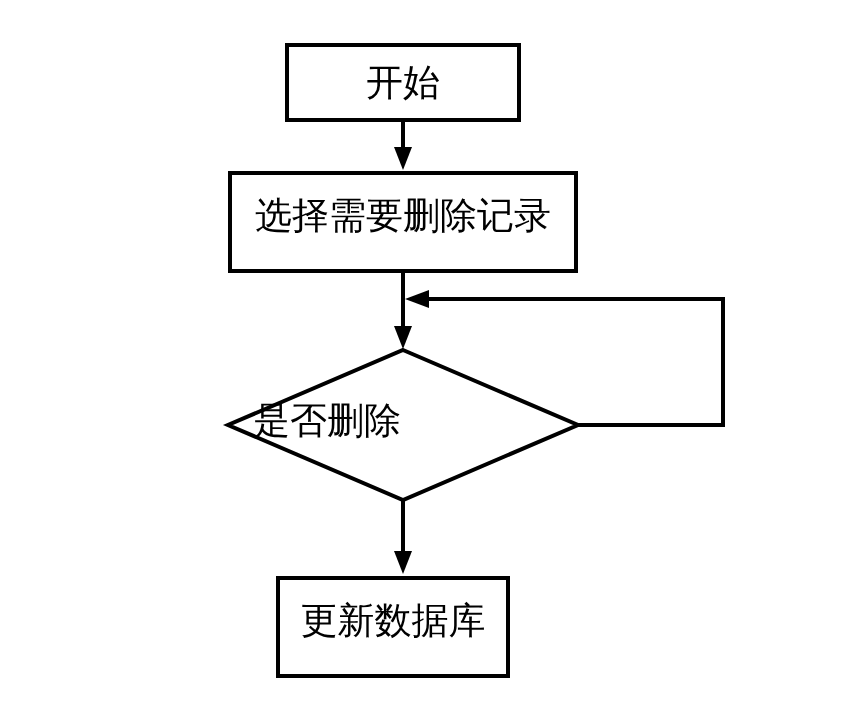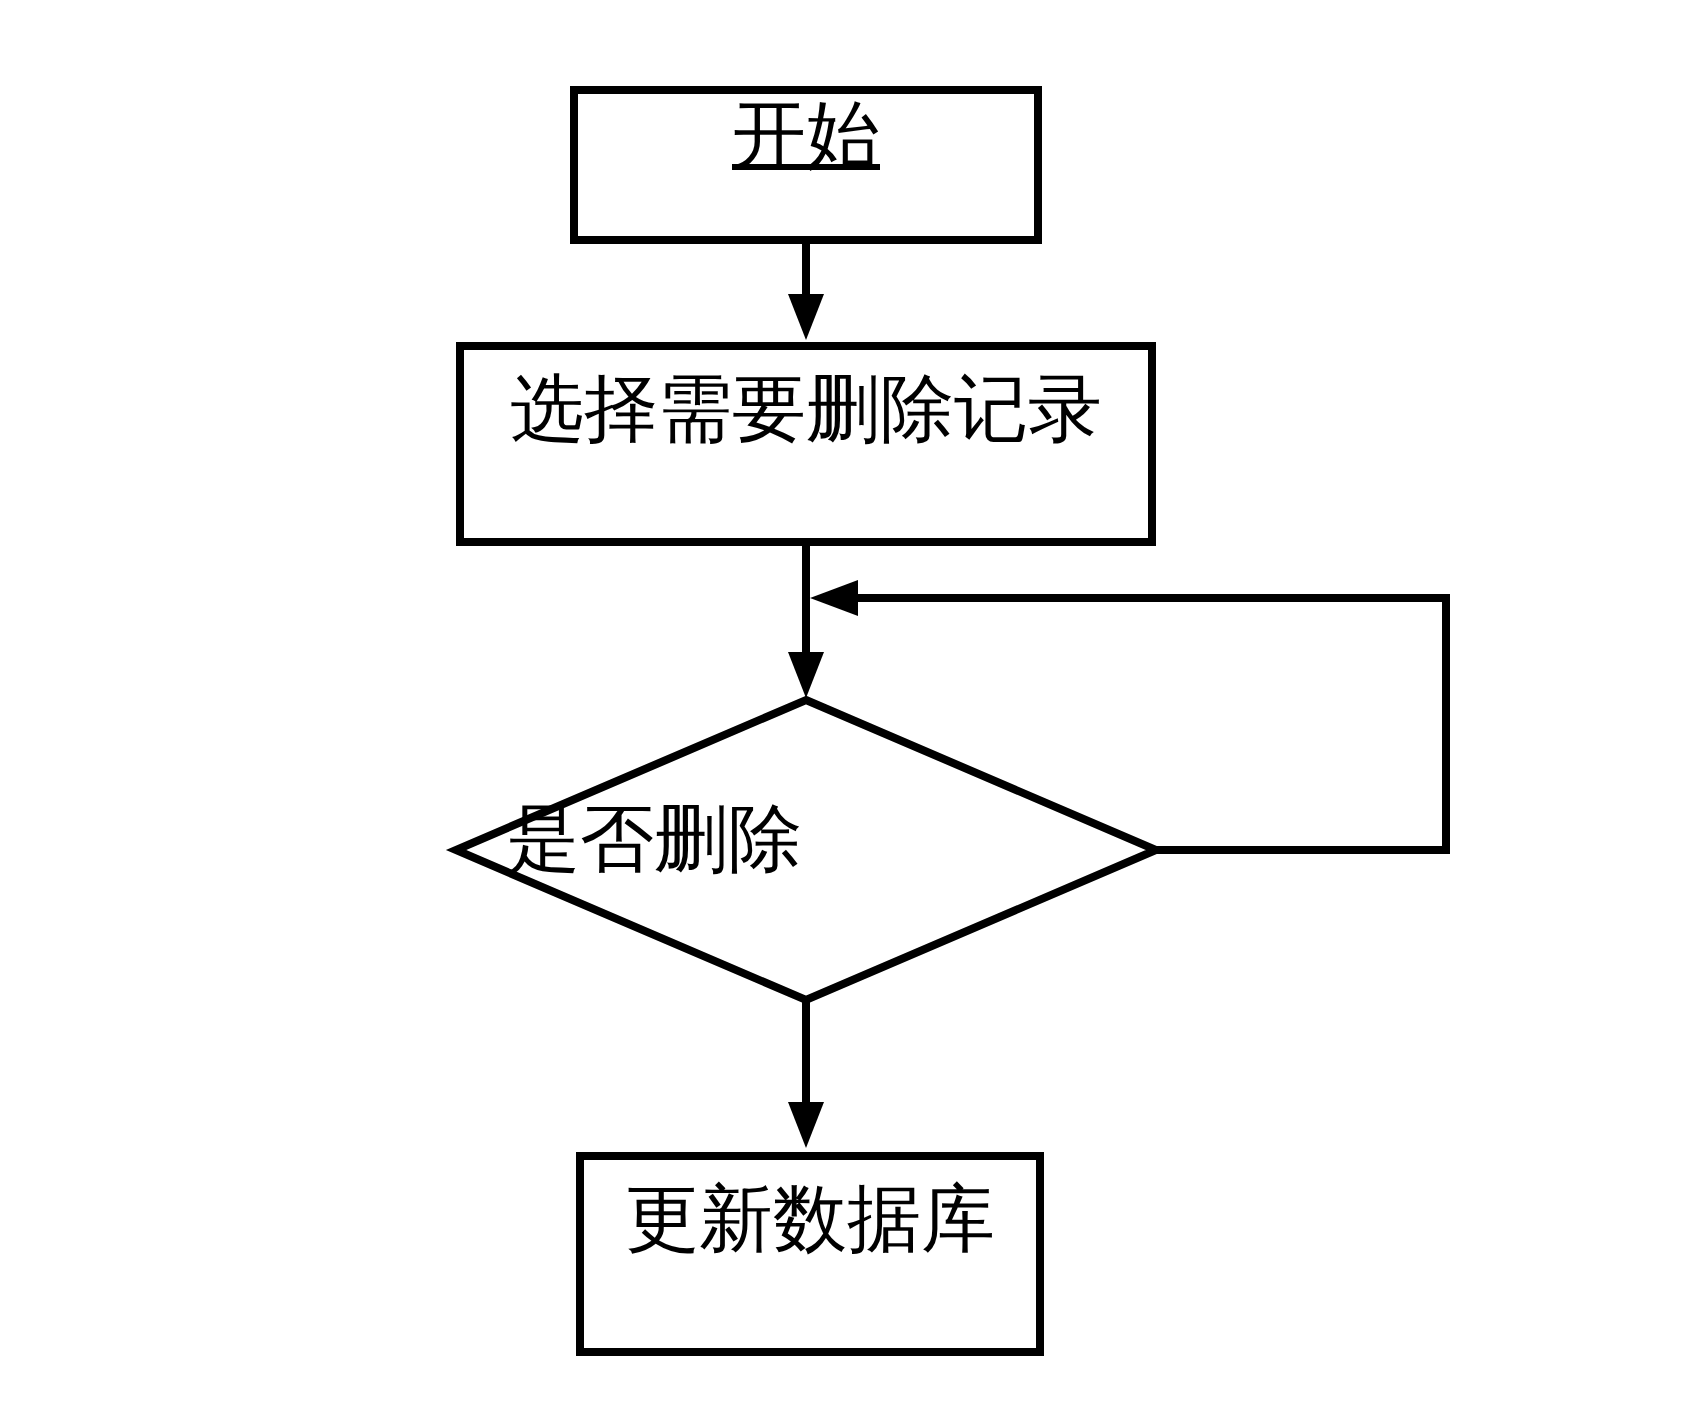--- a/index.html
+++ b/index.html
@@ -28,29 +28,29 @@
     box-sizing: border-box;
     border: 4px solid #000000;
     background: #ffffff;
     display: flex;
     justify-content: center;
     font-size: 37px;
     line-height: 44px;
     white-space: nowrap;
   }
   .node.v-center {
-    text-decoration: underline;
+    align-items: center;
   }
   .node.v-top {
     align-items: flex-start;
-    padding-top: 9px;
+    padding-top: 19px;
   }
   .node-start  { left: 285px; top: 43px;  width: 236px; height: 79px; }
   .node-select { left: 228px; top: 171px; width: 350px; height: 102px; }
-  .node-update { left: 288px; top: 576px; width: 234px; height: 102px; }
+  .node-update { left: 276px; top: 576px; width: 234px; height: 102px; }
   .diamond-label {
     position: absolute;
     left: 253px;
     top: 399px;
     width: 300px;
     text-align: left;
     font-size: 37px;
     line-height: 44px;
     white-space: nowrap;
   }

